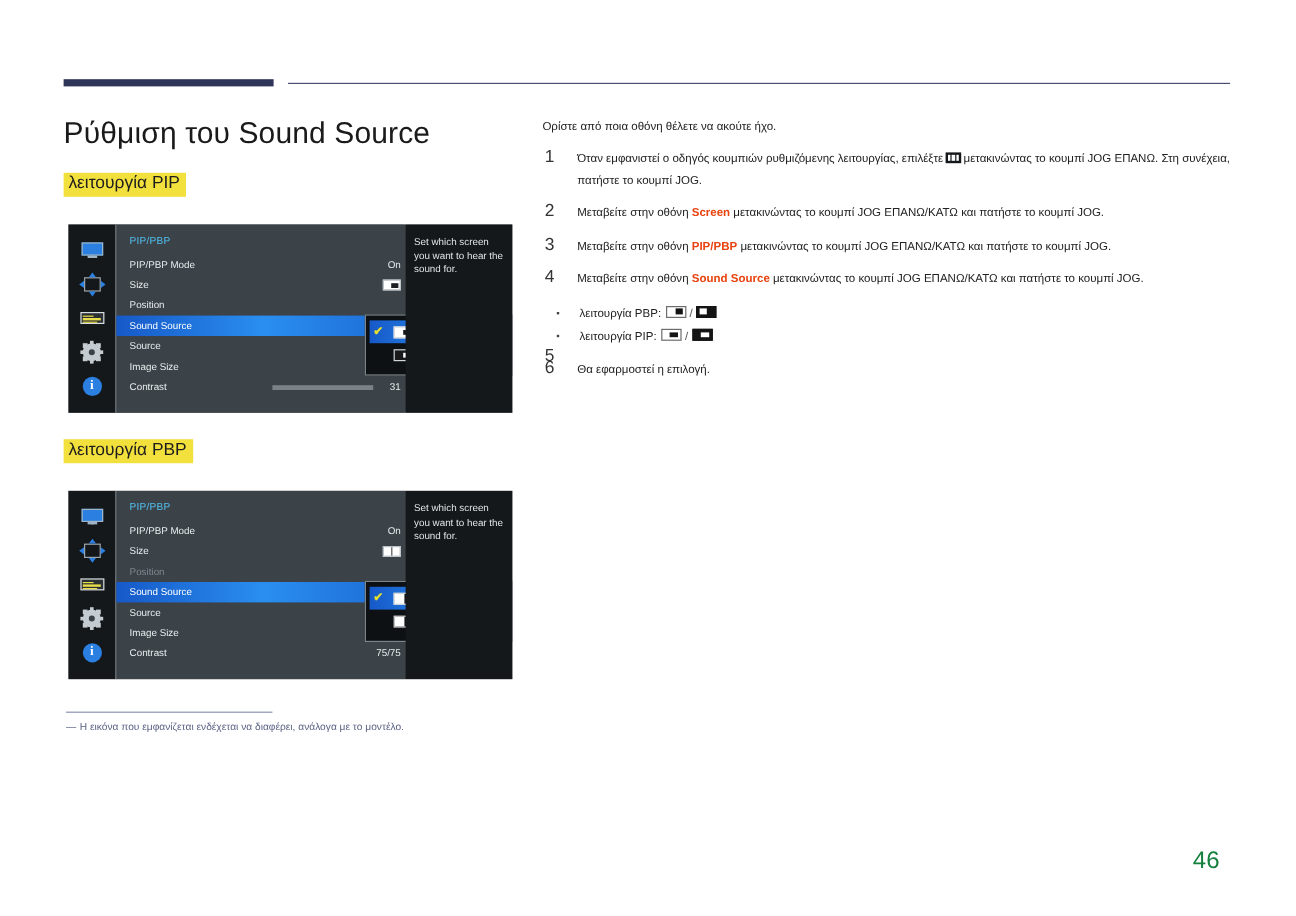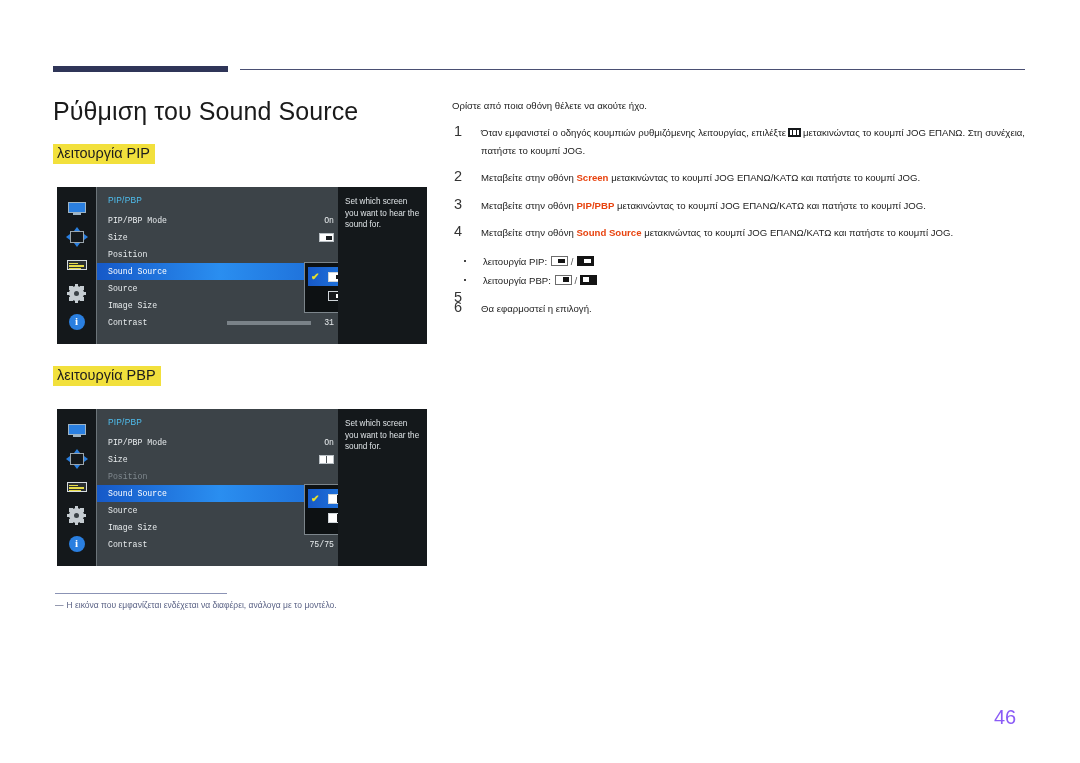--- a/index.html
+++ b/index.html
@@ -160,21 +160,20 @@
     padding-left: 11px;
     margin-bottom: 7px;
     letter-spacing: .2px;
   }
   .osd-row {
     position: relative;
     height: 17px;
     line-height: 17px;
     padding-left: 11px;
     white-space: nowrap;
-    font-family: Liberation Mono, monospace;
   }
   .osd-row .val {
     position: absolute;
     right: 3px; top: 0;
     line-height: 17px;
   }
   .osd-row.dim { color: #7f888e; }
   .osd-row.sel {
     background: linear-gradient(to right, #1659c8 0%, #2a8ef0 55%, #1e6fd8 100%);
     color: #ffffff;
@@ -371,21 +370,21 @@
   .note .ndash {
     position: absolute; left: 0px; top: 4px;
     width: 8px; height: 1.4px; background: #444;
   }
 
   
   .pageno {
     position: absolute;
     left: 994px; top: 706px;
     font-size: 20px;
-    color: #8b5cf6;
+    color: #15803d;
   }
 </style>
 </head>
 <body>
 
 <div class="hdr-thick"></div>
 <div class="hdr-thin"></div>
 
 <h1 class="page-title">Ρύθμιση του Sound Source</h1>
 
@@ -599,27 +598,27 @@
   <div class="step">
     <span class="num">4</span>
     <span>Μεταβείτε στην οθόνη</span>
     <span class="hl">Sound Source</span>
     <span>μετακινώντας το κουμπί JOG ΕΠΑΝΩ/ΚΑΤΩ και πατήστε το κουμπί JOG.</span>
   </div>
 
   <div class="bullets">
     <div class="bl-row">
       <span class="dot"></span>
+      <span>λειτουργία PBP:</span>
+      <span class="mini m-pbp-left"></span><span class="sep">/</span><span class="mini m-pbp-right"></span>
+    </div>
+    <div class="bl-row">
+      <span class="dot"></span>
       <span>λειτουργία PIP:</span>
       <span class="mini m-pip-main"></span><span class="sep">/</span><span class="mini m-pip-sub"></span>
-    </div>
-    <div class="bl-row">
-      <span class="dot"></span>
-      <span>λειτουργία PBP:</span>
-      <span class="mini m-pbp-left"></span><span class="sep">/</span><span class="mini m-pbp-right"></span>
     </div>
   </div>
 
 
   <div class="step">
     <span class="num">5</span>
   </div>
 
   <div class="step">
     <span class="num">6</span>

